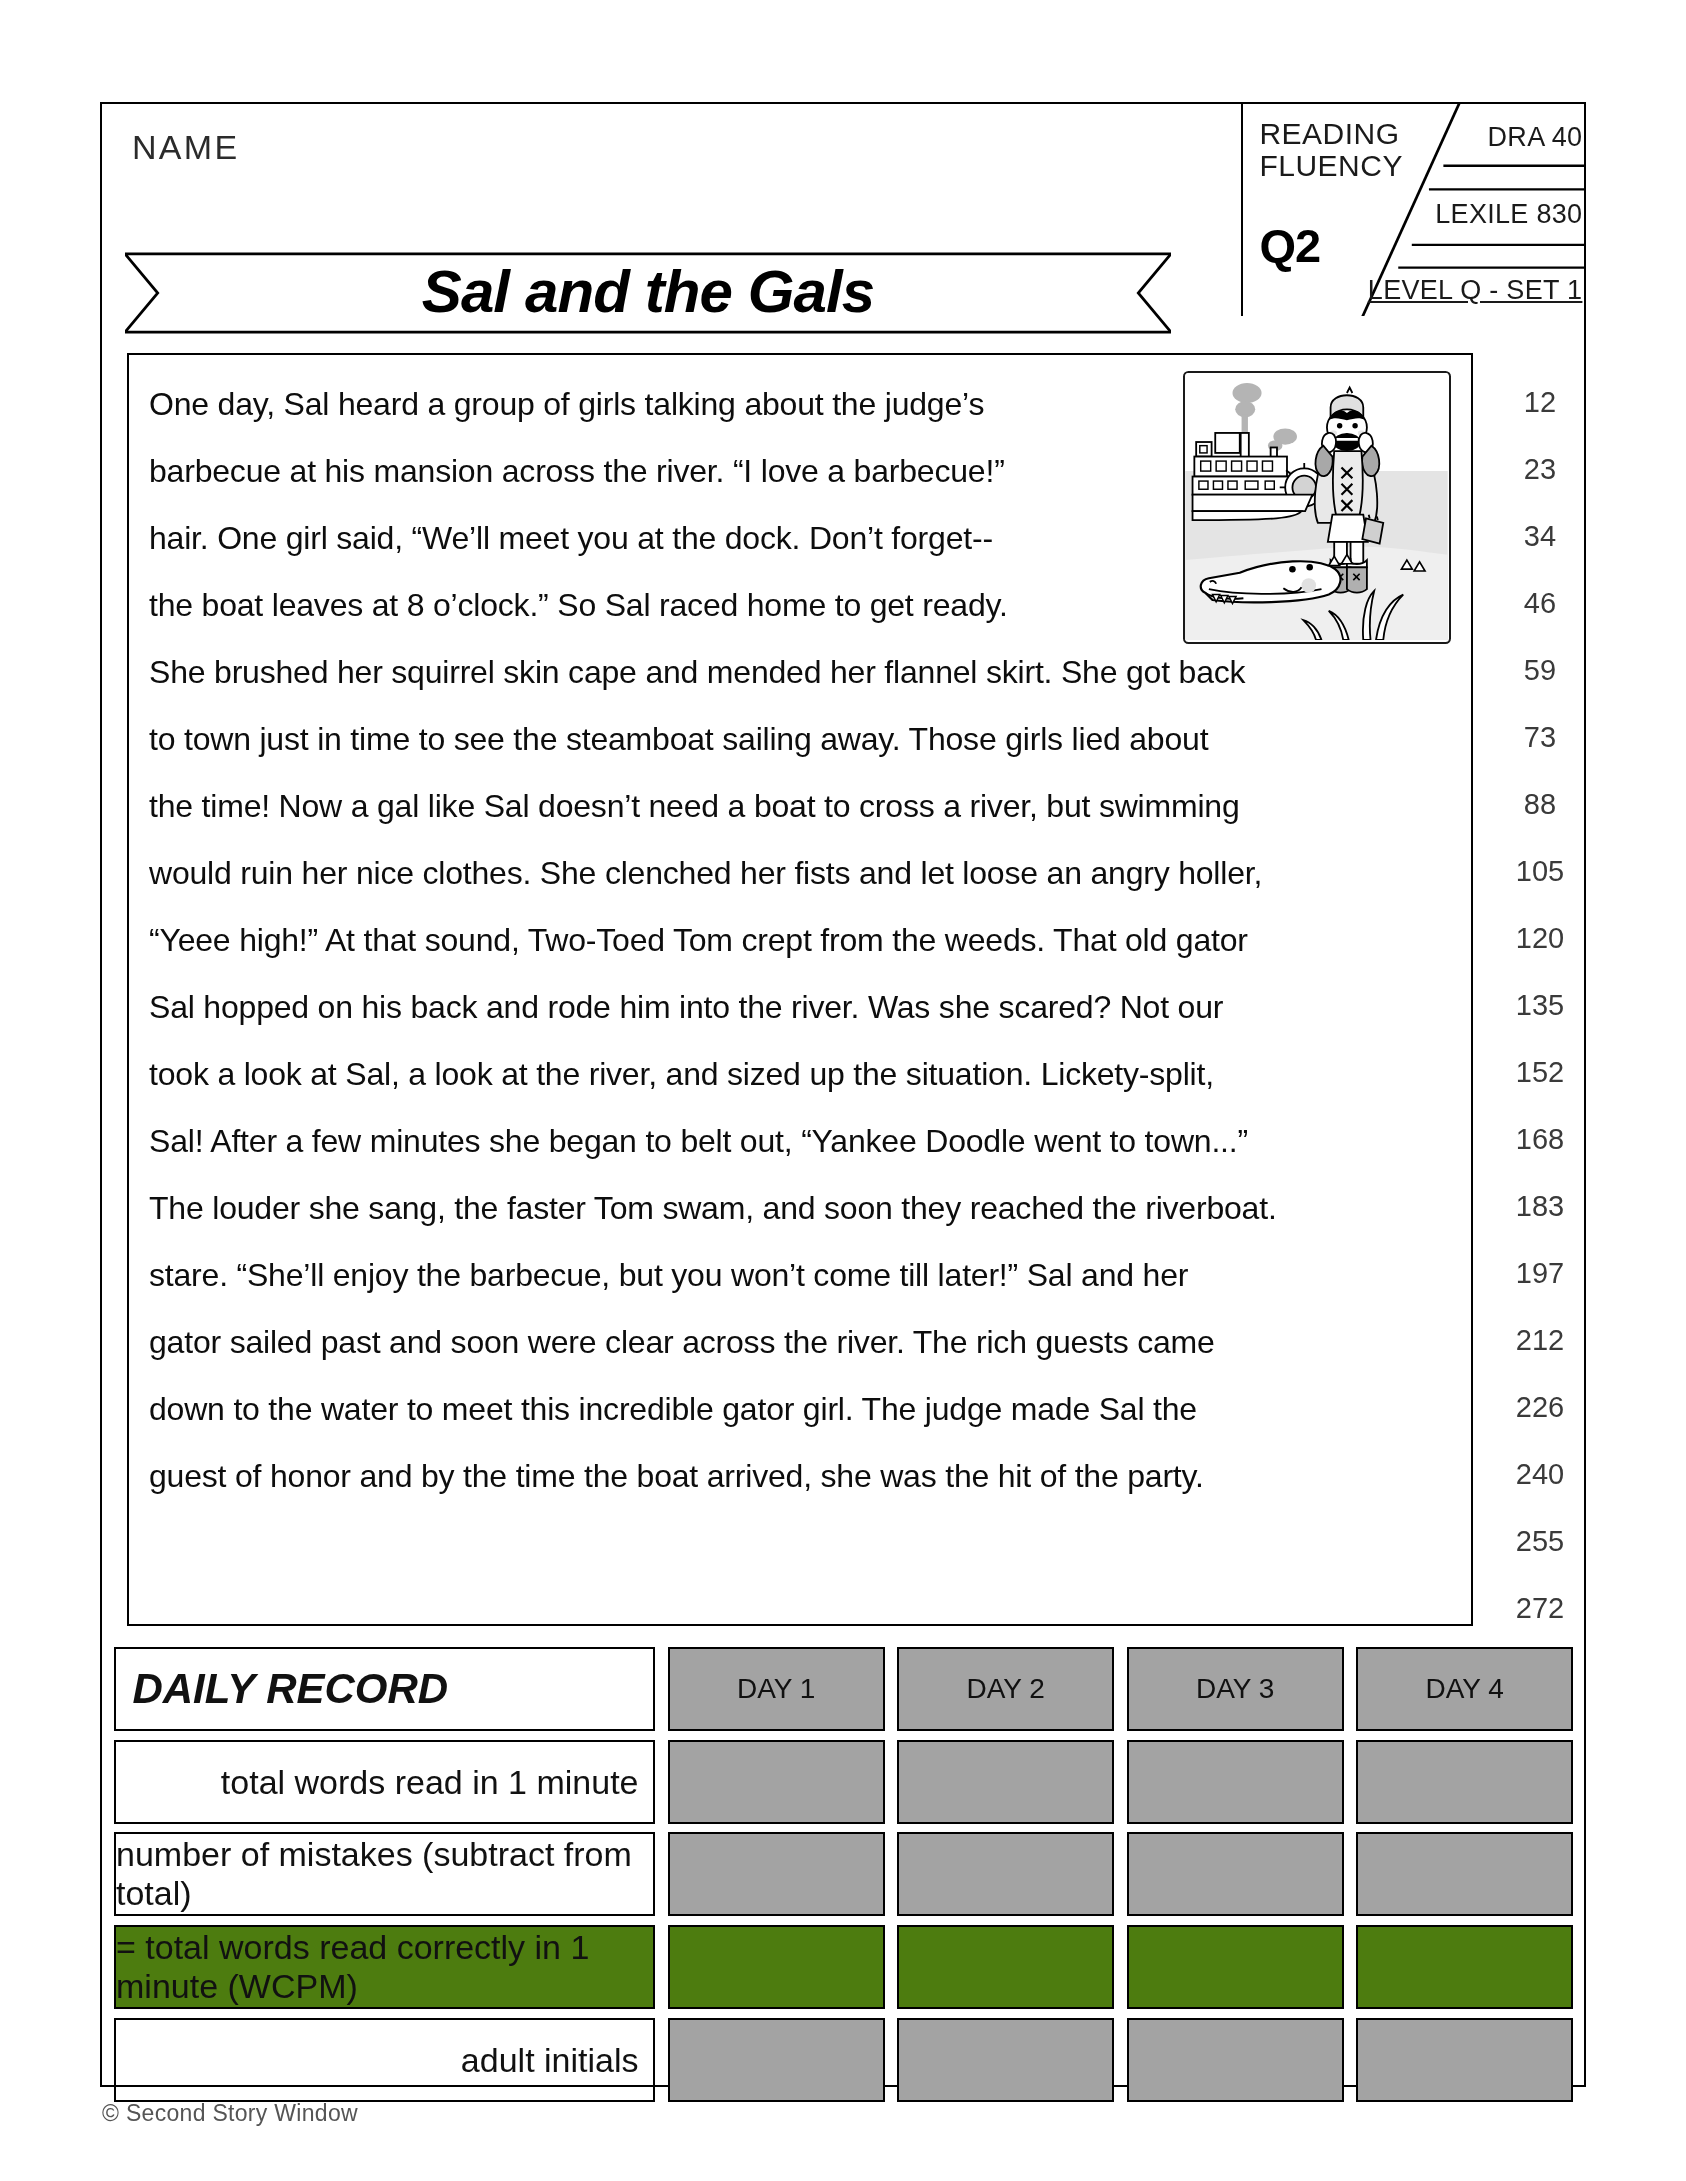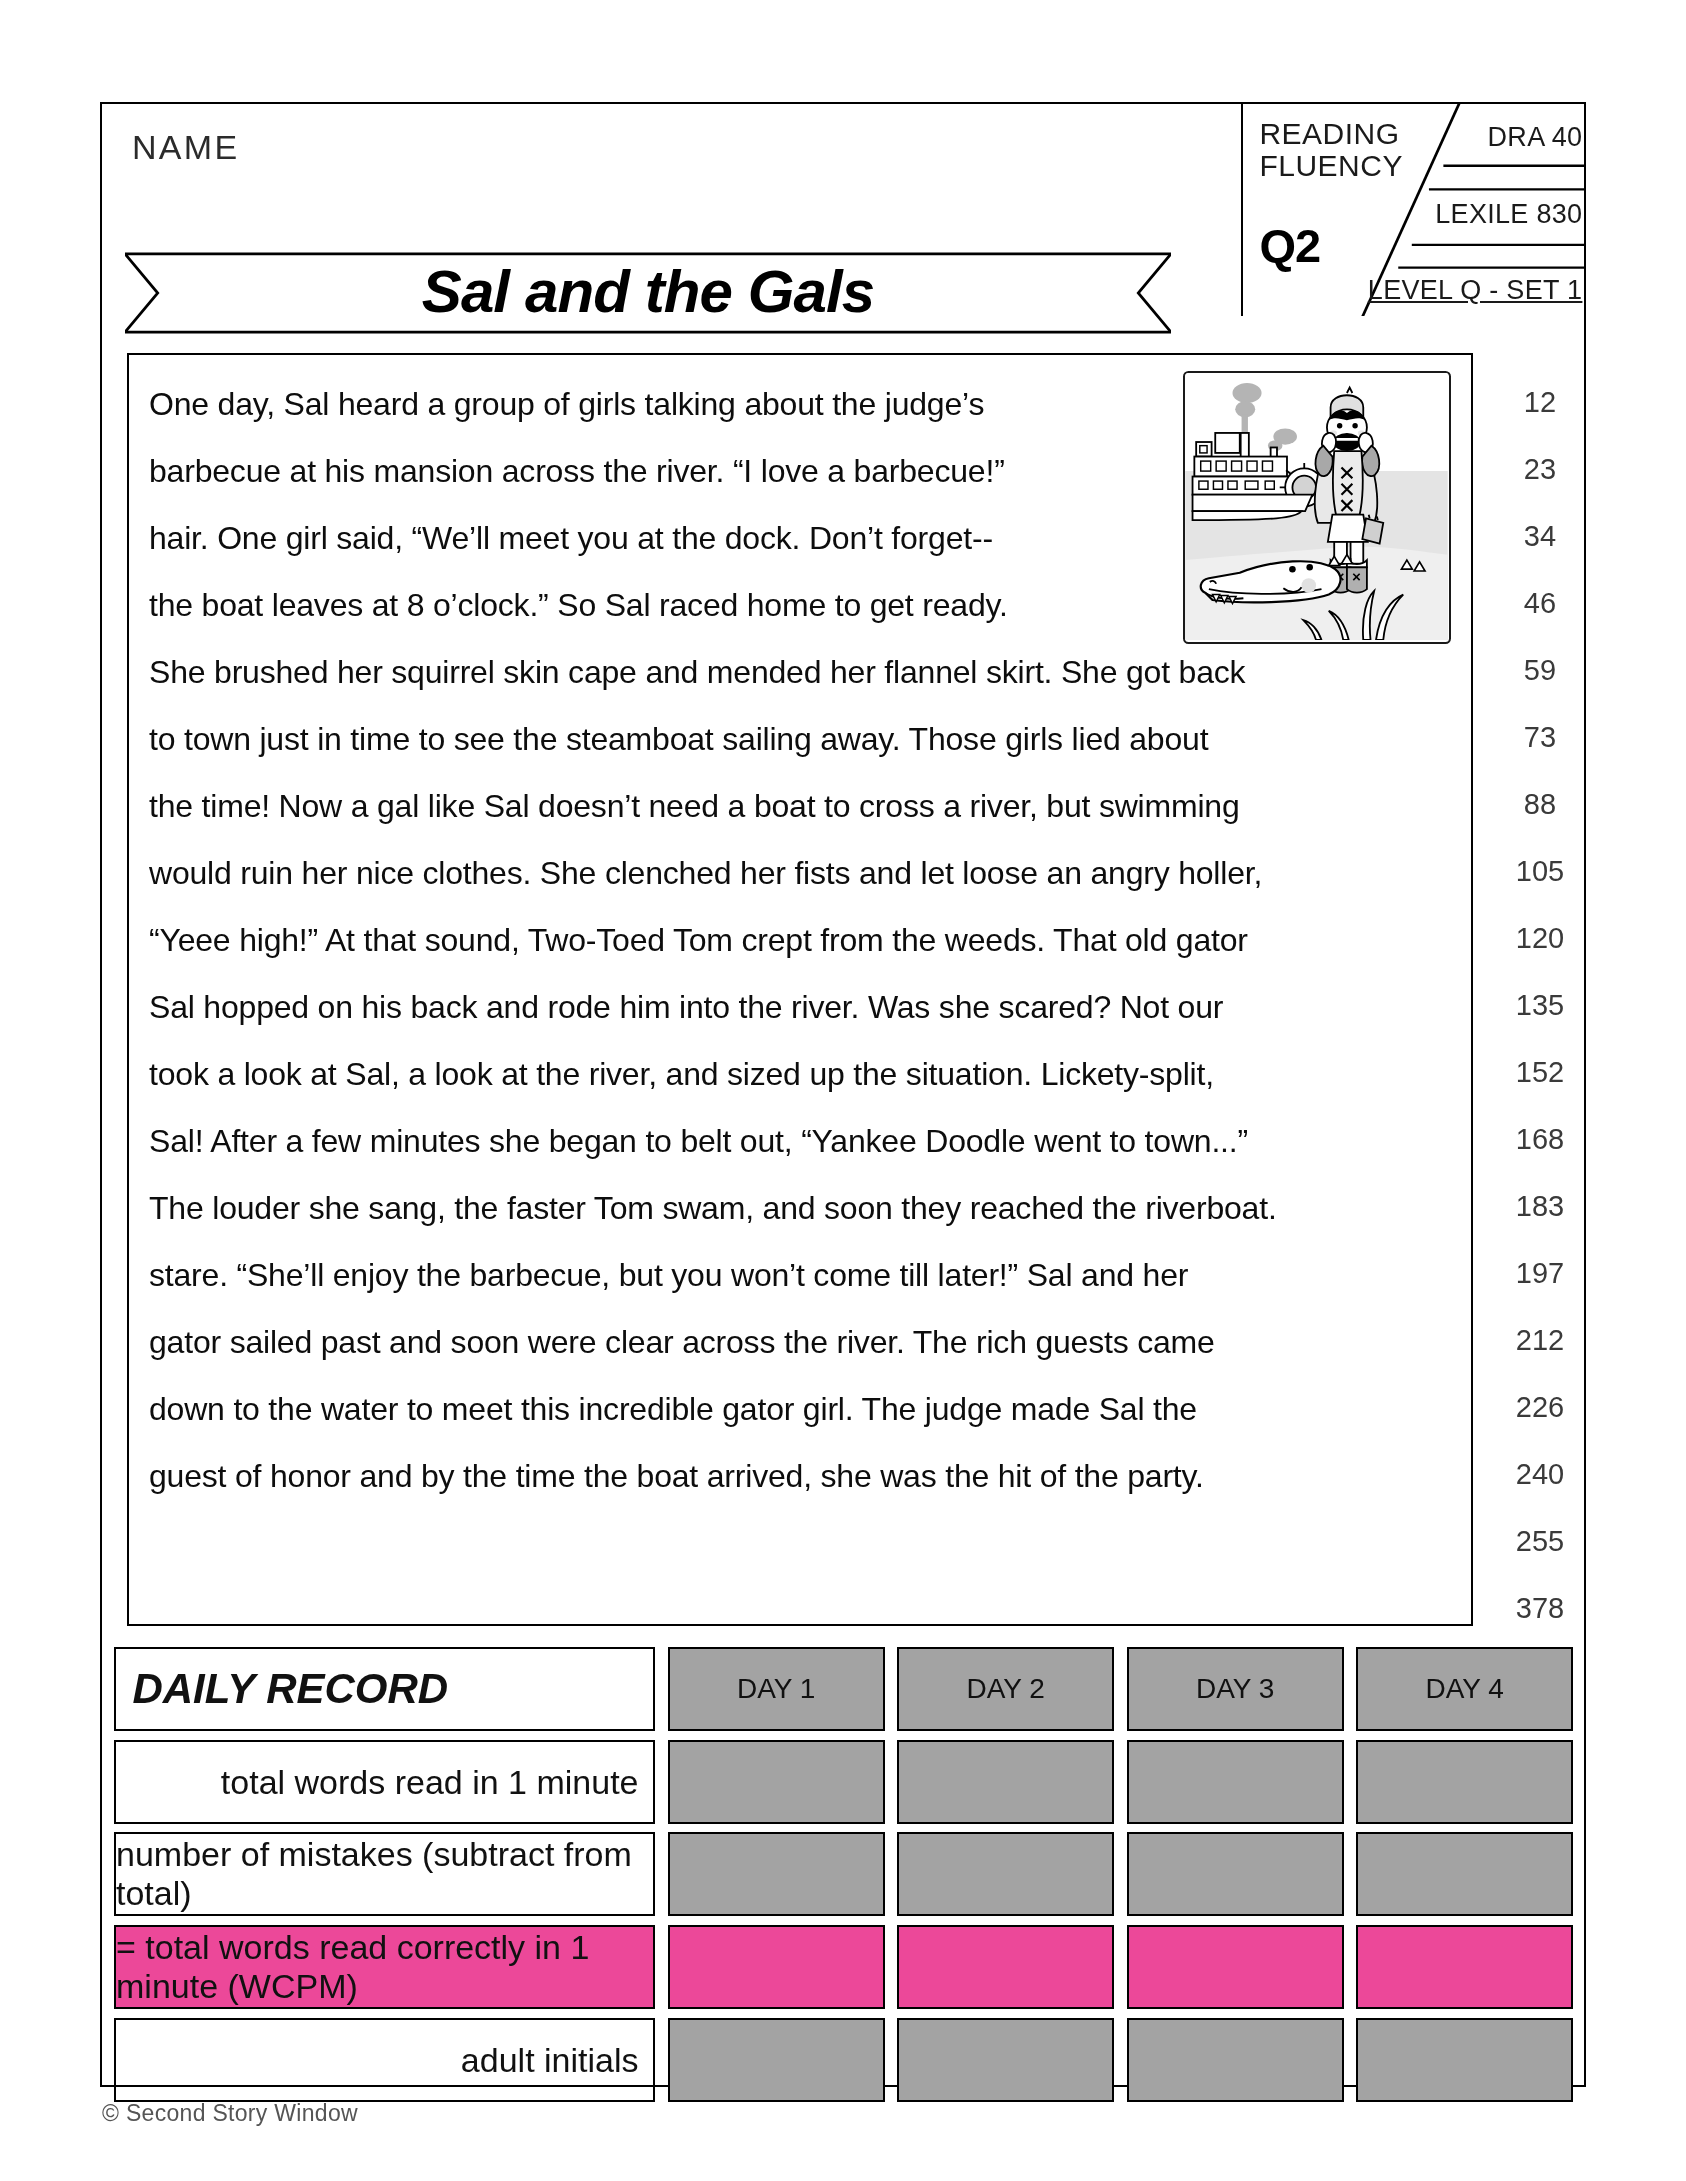--- a/index.html
+++ b/index.html
@@ -222,21 +222,21 @@
     flex: 1;
     border: 2.7px solid #000;
     display: flex;
     align-items: center;
     justify-content: center;
     font-size: 28px;
     color: #111;
     background: #a3a3a3;
   }
   .shaded .rec-label,
-  .shaded .rec-cell { background: #ec4899; }
+  .shaded .rec-cell { background: #4d7c0f; }
 
   
   .footer {
     position: absolute;
     left: 102px;
     top: 2100px;
     font-size: 23px;
     color: #555;
     font-weight: 300;
     letter-spacing: 0.3px;
@@ -456,21 +456,21 @@
   <div class="count-num">120</div>
   <div class="count-num">135</div>
   <div class="count-num">152</div>
   <div class="count-num">168</div>
   <div class="count-num">183</div>
   <div class="count-num">197</div>
   <div class="count-num">212</div>
   <div class="count-num">226</div>
   <div class="count-num">240</div>
   <div class="count-num">255</div>
-  <div class="count-num">378</div>
+  <div class="count-num">272</div>
 </div>
 
 <div class="record">
 
   <div class="rec-row r0">
     <div class="rec-label title">DAILY RECORD</div>
     <div class="rec-cell">DAY 1</div>
     <div class="rec-cell">DAY 2</div>
     <div class="rec-cell">DAY 3</div>
     <div class="rec-cell">DAY 4</div>

